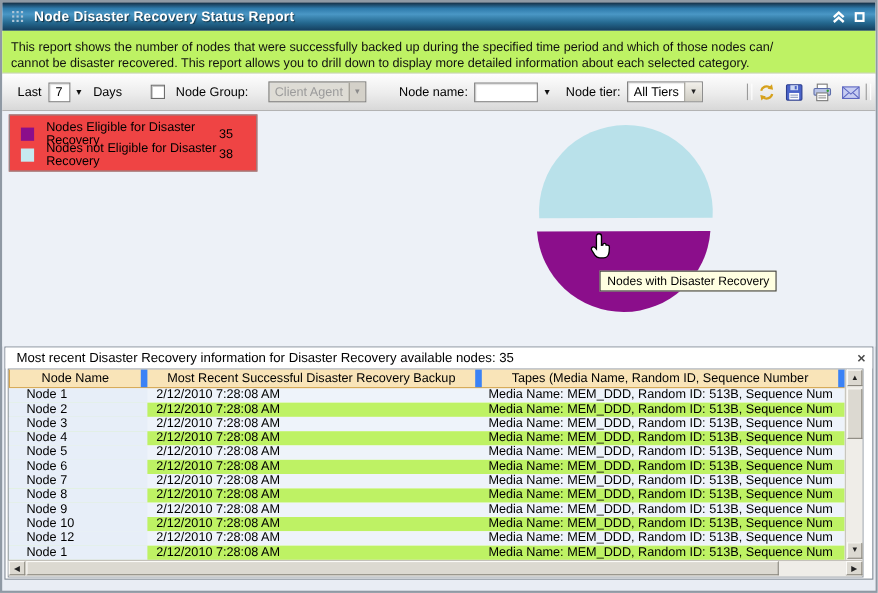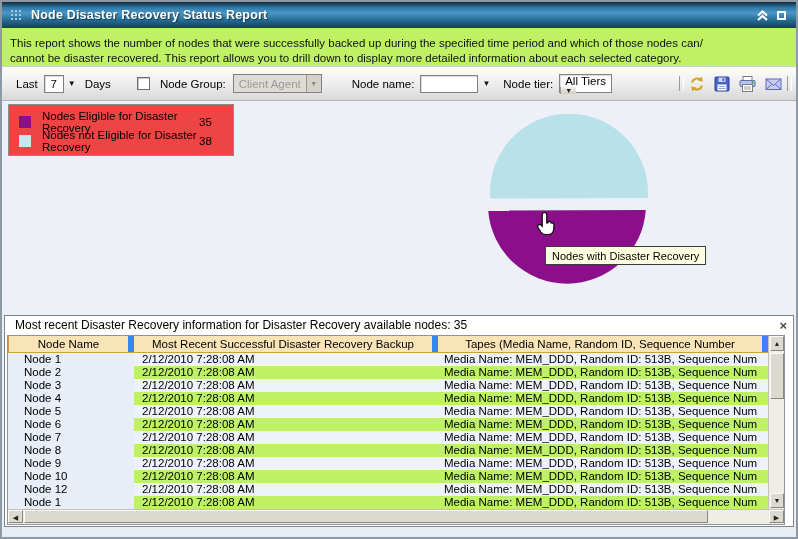--- a/index.html
+++ b/index.html
@@ -146,29 +146,29 @@
     <div>cannot be disaster recovered. This report allows you to drill down to display more detailed information about each selected category.</div>
   </div>
 
   <div class="filterbar">
     <span style="margin-right:6px;">Last</span>
     <span class="fld val7">7</span>
     <span class="arrow-plain">▼</span>
     <span style="margin-left:9px;">Days</span>
     <span class="checkbox" style="margin-left:26px;"></span>
     <span style="margin-left:10px;">Node Group:</span>
-    <span class="combo disabled" style="margin-left:7px;width:89px;">
+    <span class="combo disabled" style="margin-left:18px;width:89px;">
       <span class="cval" style="flex:1;">Client Agent</span>
       <span class="cbtn">▼</span>
     </span>
     <span style="margin-left:30px;">Node name:</span>
     <input class="fld name-input" type="text" style="margin-left: 6px;" value="">
     <span class="arrow-plain">▼</span>
     <span style="margin-left:13px;">Node tier:</span>
-    <span class="combo" style="margin-left:6px;flex-direction:column;">
+    <span class="combo" style="margin-left:6px;">
       <span class="cval">All Tiers</span>
       <span class="cbtn">▼</span>
     </span>
 
     <span class="grip-mark" style="margin-left:auto;"></span>
     <span class="tb-icons">
       <svg class="tb-icon" width="18" height="18" viewBox="0 0 18 18">
         <path d="M4 7.5 A5.2 5.2 0 0 1 12.3 4.6" fill="none" stroke="#d6a11c" stroke-width="2"></path>
         <polygon points="13.8,1.6 14.8,6.6 9.8,5.6" fill="#d6a11c"></polygon>
         <path d="M14 10.5 A5.2 5.2 0 0 1 5.7 13.4" fill="none" stroke="#d6a11c" stroke-width="2"></path>

